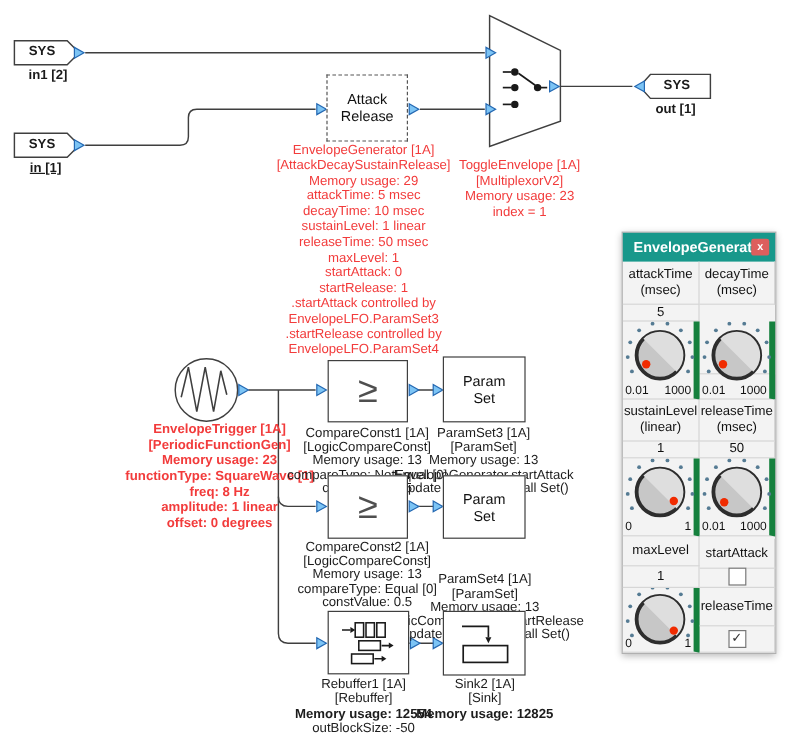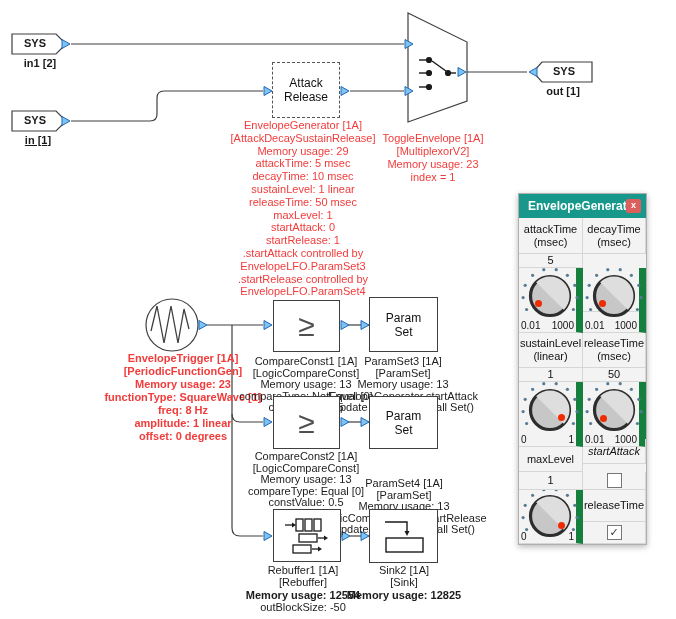--- a/index.html
+++ b/index.html
@@ -31,21 +31,21 @@
          box-shadow:0 2px 6px rgba(0,0,0,.28);}
   .ptitle{height:24px;background:#18988b;color:#fff;font-size:12px;font-weight:bold;
           line-height:24px;padding-left:9px;position:relative;box-sizing:border-box;}
   .pclose{position:absolute;right:5px;top:5px;width:15px;height:14px;background:#dd5f5d;
           border-radius:2px;color:#fff;font-size:9px;font-weight:bold;text-align:center;
           line-height:13px;cursor:default;}
   .pbody{position:absolute;top:24px;left:0;width:127px;height:326px;}
   .cell{position:absolute;box-sizing:border-box;border-right:1px solid #d6d6d6;
         border-bottom:1px solid #d6d6d6;display:flex;flex-direction:column;align-items:center;
         justify-content:center;text-align:center;font-size:11px;color:#111;line-height:13px;}
-  .knobcell{position:absolute;box-sizing:border-box;border-right:7px solid #15803d;
+  .knobcell{position:absolute;box-sizing:border-box;border-right:5px solid #15803d;
             border-bottom:1px solid #d6d6d6;}
   .kdot{position:absolute;width:7px;height:7px;border-radius:50%;background:#f02b00;z-index:2;}
   .kmin{position:absolute;left:2px;bottom:1px;font-size:10px;color:#111;}
   .kmax{position:absolute;right:2px;bottom:1px;font-size:10px;color:#111;}
   .cb{width:13px;height:13px;border:1px solid #767676;background:#fff;display:flex;
       align-items:center;justify-content:center;font-size:11px;color:#333;box-sizing:content-box;}
   .cb.checked::after{content:"\2713";}
 </style>
 </head>
 <body>
@@ -319,21 +319,21 @@
             <use href="#knobG"></use>
           </svg>
         <div class="kdot" style="left: 16.8619px; top: 32.8114px;"></div>
         <div class="kmin">0.01</div>
         <div class="kmax">1000</div>
       </div>
 
       <div class="cell" style="left:0;top:229px;width:64px;height:25px;">
         <div>maxLevel</div>
       </div>
-      <div class="cell" style="left:64px;top:221px;width:63px;height:25px;font-style:italic;">
+      <div class="cell" style="left:64px;top:231px;width:63px;height:25px;">
         <div>startAttack</div>
       </div>
       <div class="cell" style="left:0;top:254px;width:64px;height:18px;">1</div>
       <div class="cell" style="left:64px;top:254px;width:63px;height:18px;">
         <div class="cb"></div>
       </div>
 
       <div class="knobcell" style="left:0;top:272px;width:64px;height:54px;">
         <svg width="63" height="58" viewBox="0 2 63 58">
             <use href="#knobG"></use>

